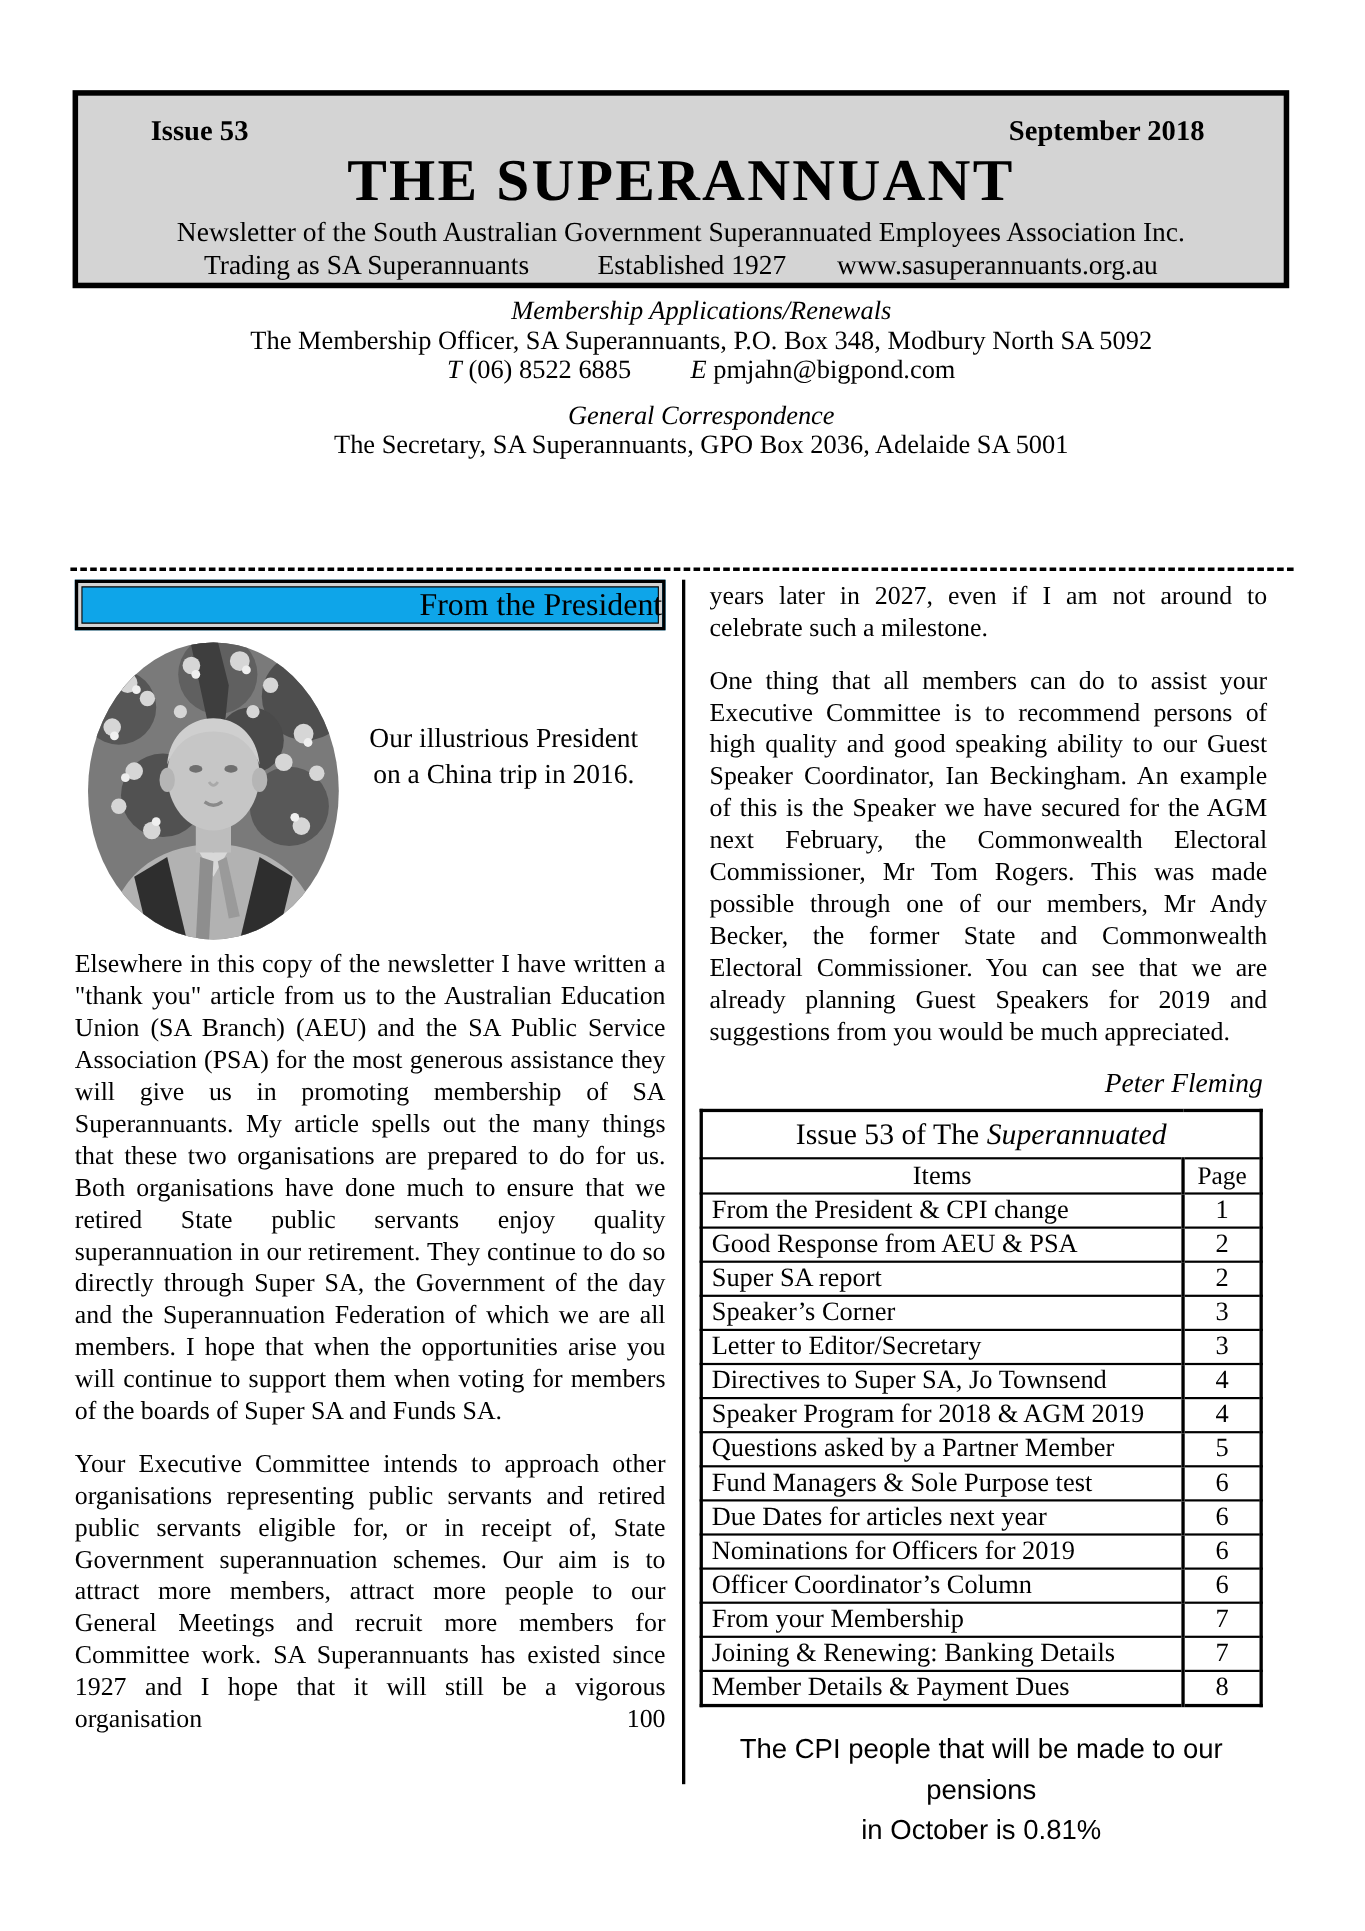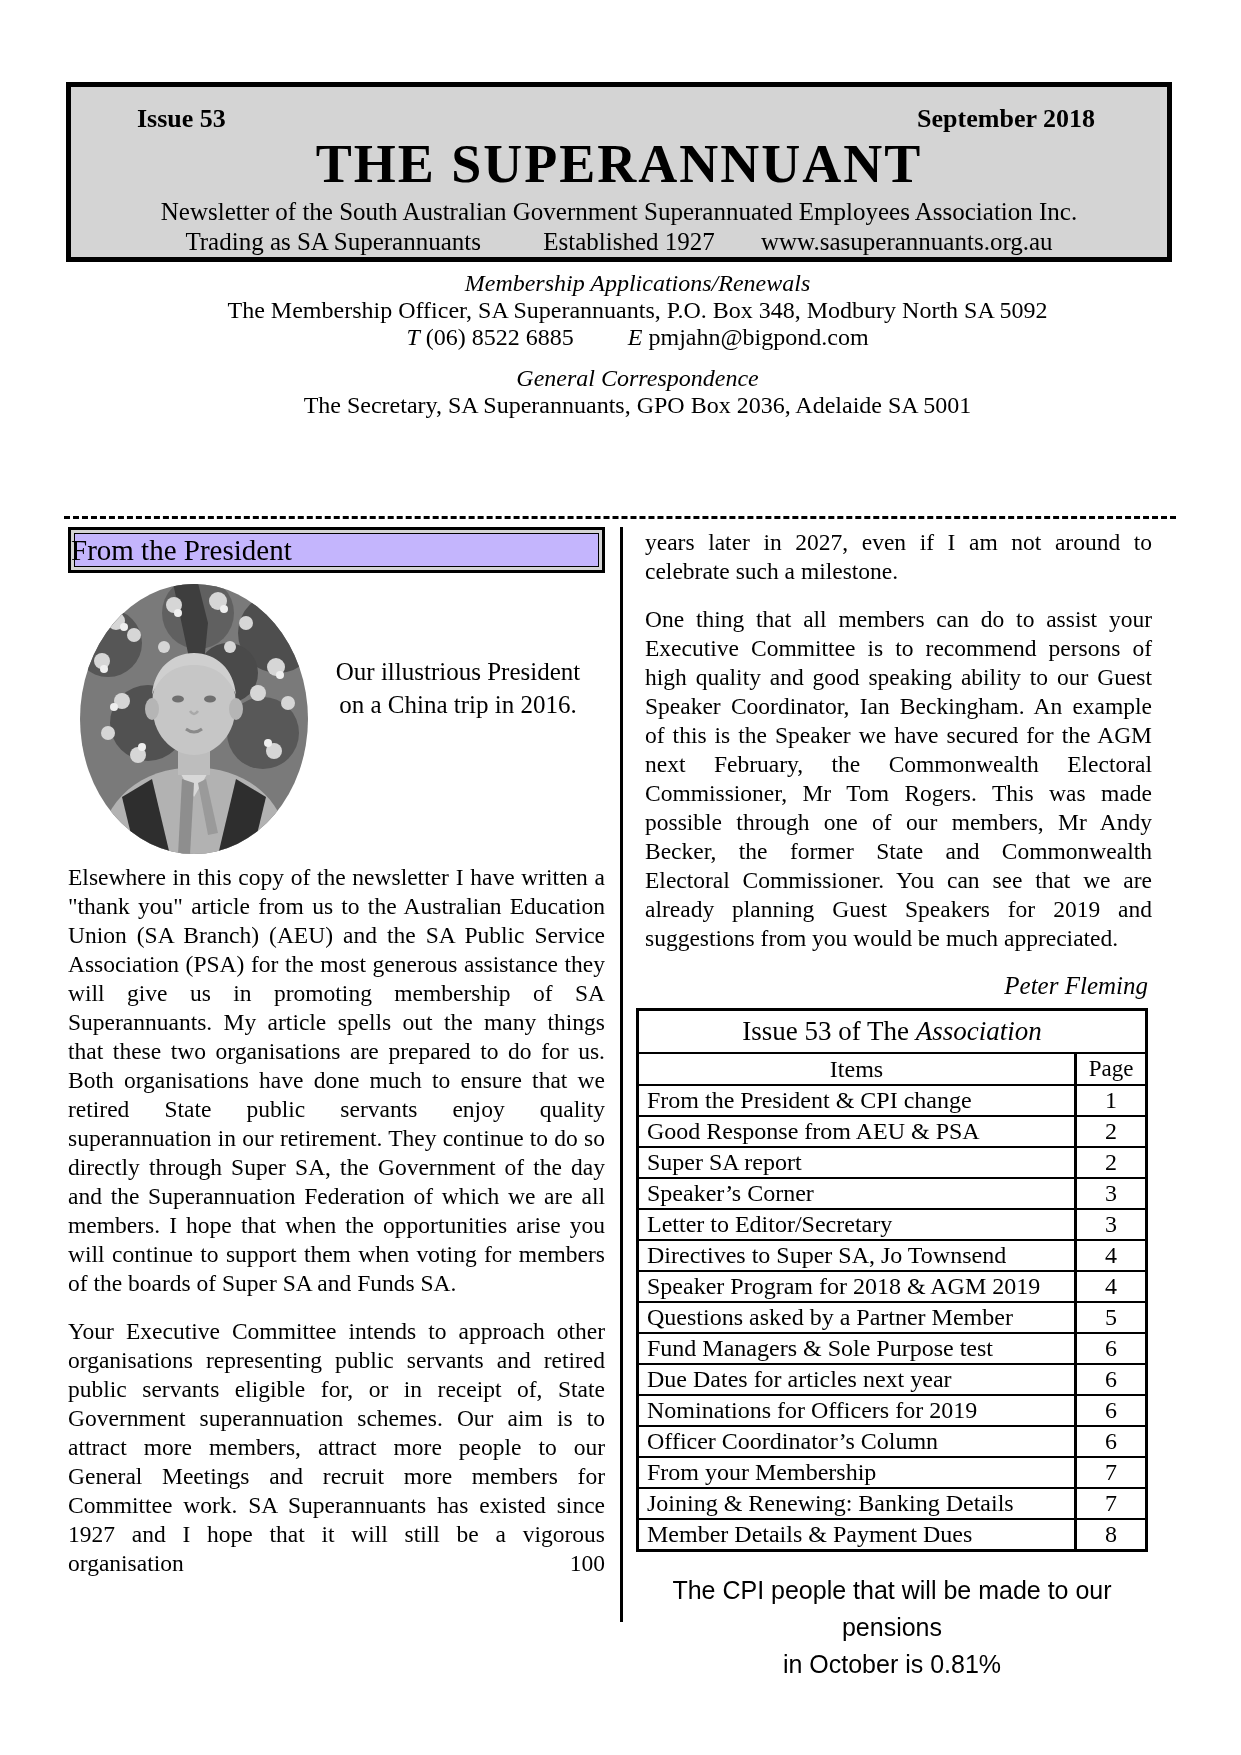--- a/index.html
+++ b/index.html
@@ -24,21 +24,21 @@
   .contact .tspace{display:inline-block;width:42px;}
 
   
   .dashed-rule{position:absolute;left:64px;top:516px;width:1112px;border-top:3px dashed #000;}
   .col-divider{position:absolute;left:620px;top:527px;width:3px;height:1095px;background:#000;}
 
   
   .col-left{position:absolute;left:68px;top:527px;width:537px;}
   .col-right{position:absolute;left:645px;top:528px;width:507px;}
 
-  .pres-heading{border:3px solid #000;box-shadow:inset 0 0 0 3px #d4d4d4, inset 0 0 0 4px #000;background:#c4b5fd;height:46px;box-sizing:border-box;text-align:left;font-size:29px;line-height:40px;}
+  .pres-heading{border:3px solid #000;box-shadow:inset 0 0 0 3px #d4d4d4, inset 0 0 0 4px #000;background:#0ea5e9;height:46px;box-sizing:border-box;text-align:right;font-size:29px;line-height:40px;}
 
   .photo-row{position:relative;height:280px;margin-top:10px;}
   .photo{position:absolute;left:10px;top:0;width:232px;height:272px;}
   .photo-caption{position:absolute;left:250px;top:72px;width:280px;text-align:center;font-size:25px;line-height:33px;}
 
   .body-text p{font-size:23.5px;line-height:29px;text-align:justify;margin:0 0 19px 0;}
   .body-text p.continues{text-align-last:justify;margin-bottom:4px;}
   .col-right .body-text p{line-height:29px;}
   .signature{text-align:right;font-style:italic;font-size:25px;padding-right:4px;margin-top:2px;}
 
@@ -176,21 +176,21 @@
   <div class="col-right">
     <div class="body-text">
       <p>years later in 2027, even if I am not around to celebrate such a milestone.</p>
       <p>One thing that all members can do to assist your Executive Committee is to recommend persons of high quality and good speaking ability to our Guest Speaker Coordinator, Ian Beckingham. An example of this is the Speaker we have secured for the AGM next February, the Commonwealth Electoral Commissioner, Mr Tom Rogers. This was made possible through one of our members, Mr Andy Becker, the former State and Commonwealth Electoral Commissioner. You can see that we are already planning Guest Speakers for 2019 and suggestions from you would be much appreciated.</p>
     </div>
     <div class="signature">Peter Fleming</div>
 
     <table class="contents">
       <thead>
         <tr>
-          <th class="tbl-title" colspan="2"><span>Issue 53 of The </span><span class="it">Association</span></th>
+          <th class="tbl-title" colspan="2"><span>Issue 53 of The </span><span class="it">Superannuated</span></th>
         </tr>
         <tr>
           <th class="col-hd-items">Items</th>
           <th class="col-hd-page">Page</th>
         </tr>
       </thead>
       <tbody>
           <tr>
             <td class="item-cell">From the President &amp; CPI change</td>
             <td class="page-cell">1</td>

